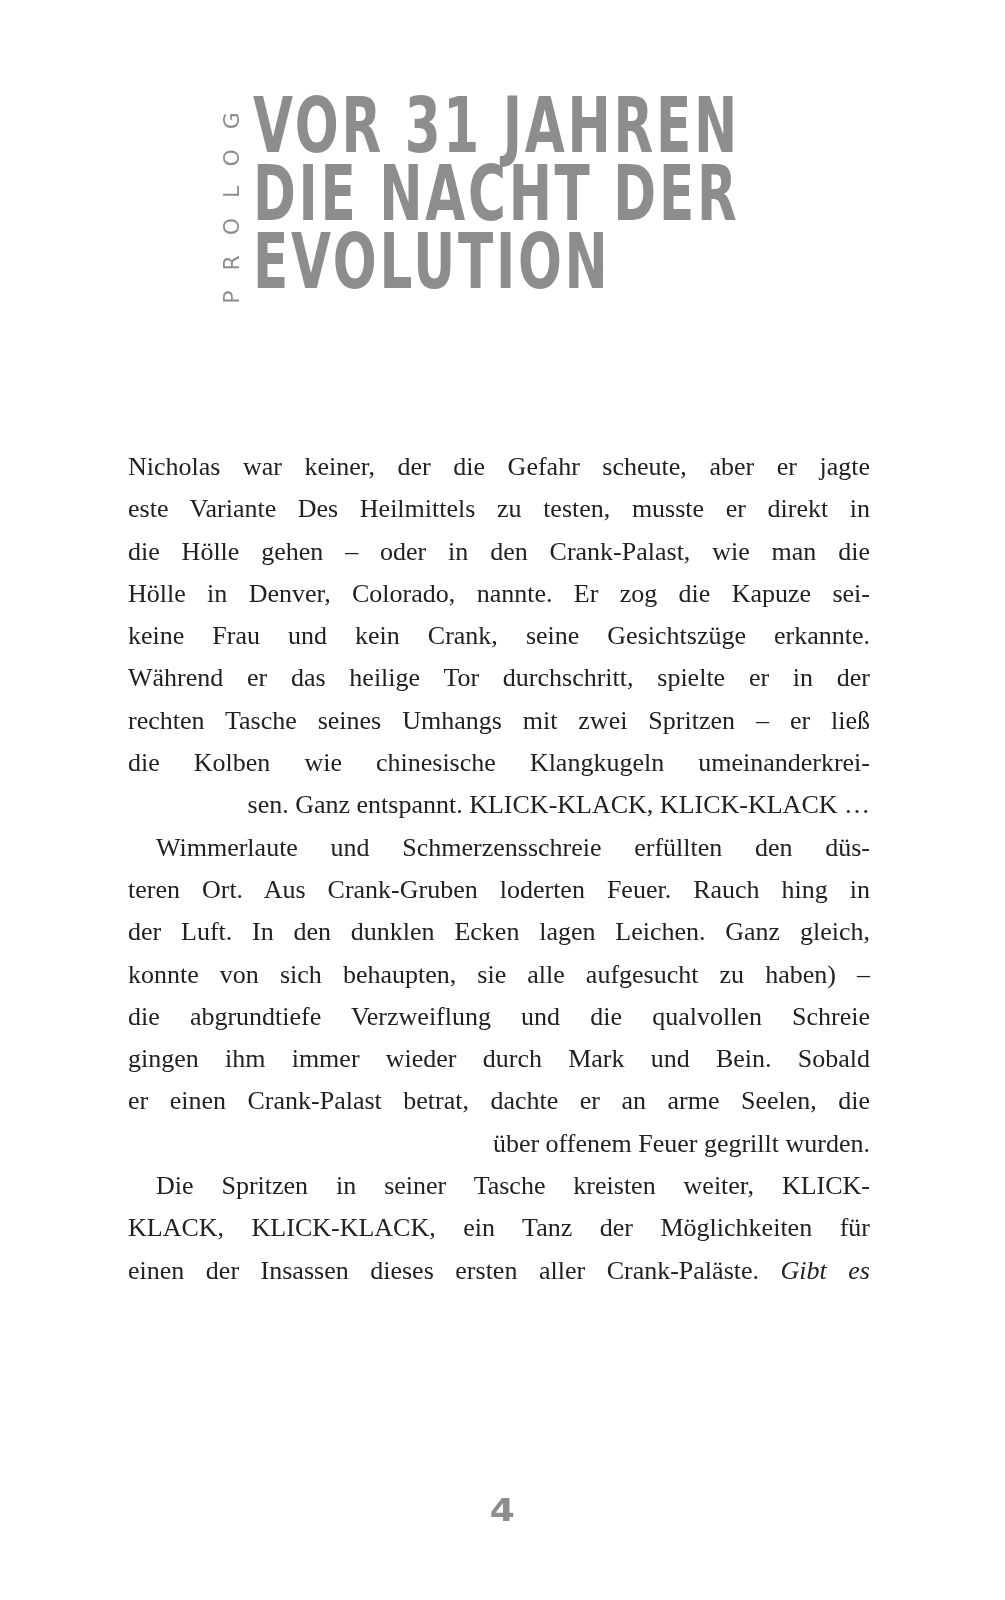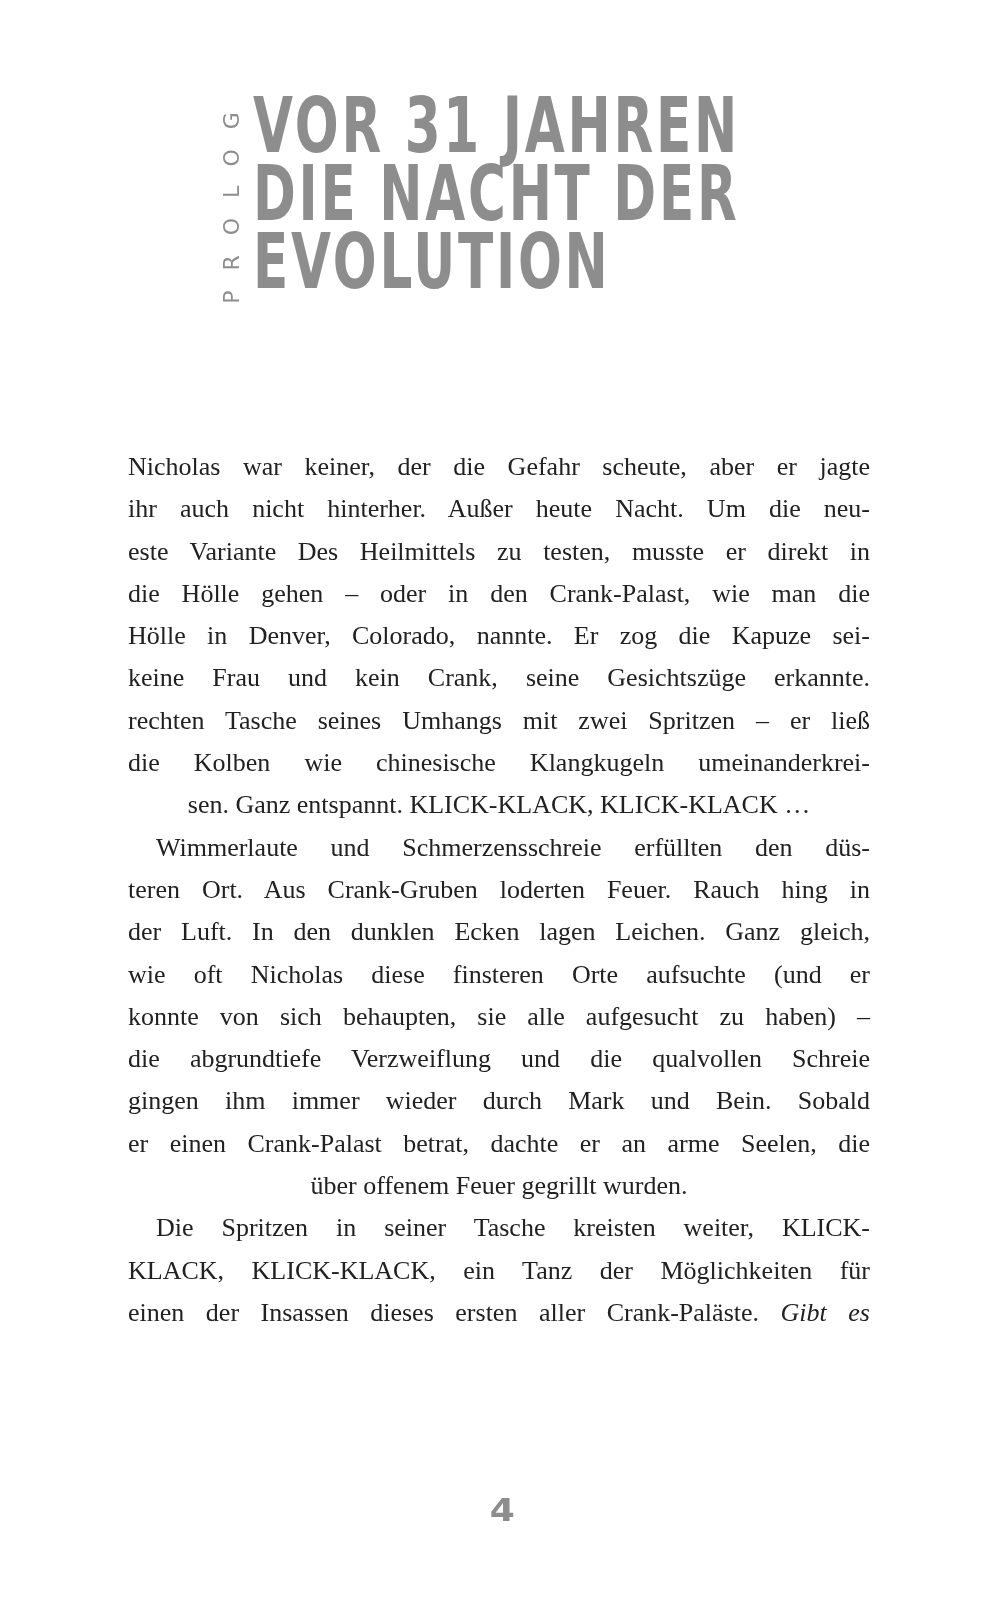--- a/index.html
+++ b/index.html
@@ -59,21 +59,21 @@
     position: absolute;
     left: 128px;
     top: 446px;
     width: 742px;
     color: #212121;
   }
   .line {
     height: 42.3px;
     line-height: 42.3px;
     font-size: 26px;
-    text-align: center;
+    text-align: right;
     overflow: visible;
   }
   .line.just {
     text-align: justify;
     text-align-last: justify;
   }
   .line.indent {
     padding-left: 28px;
   }
   .line em {
@@ -105,32 +105,31 @@
   <div class="prolog-vertical">PROLOG</div>
 
   <div class="title-block">
     <div class="title-line">VOR 31 JAHREN</div>
     <div class="title-line">DIE NACHT DER</div>
     <div class="title-line">EVOLUTION</div>
   </div>
 
   <div class="body-text">
       <div class="line just">Nicholas war keiner, der die Gefahr scheute, aber er jagte</div>
-      <div class="line just">ihr auch nicht hinterher. Außer heute Nacht. Um die neu-</div>
       <div class="line just">este Variante Des Heilmittels zu testen, musste er direkt in</div>
       <div class="line just">die Hölle gehen – oder in den Crank-Palast, wie man die</div>
       <div class="line just">Hölle in Denver, Colorado, nannte. Er zog die Kapuze sei-</div>
       <div class="line just">keine Frau und kein Crank, seine Gesichtszüge erkannte.</div>
+      <div class="line just">Während er das heilige Tor durchschritt, spielte er in der</div>
       <div class="line just">rechten Tasche seines Umhangs mit zwei Spritzen – er ließ</div>
       <div class="line just">die Kolben wie chinesische Klangkugeln umeinanderkrei-</div>
       <div class="line">sen. Ganz entspannt. KLICK-KLACK, KLICK-KLACK …</div>
       <div class="line just indent">Wimmerlaute und Schmerzensschreie erfüllten den düs-</div>
       <div class="line just">teren Ort. Aus Crank-Gruben loderten Feuer. Rauch hing in</div>
       <div class="line just">der Luft. In den dunklen Ecken lagen Leichen. Ganz gleich,</div>
-      <div class="line just">wie oft Nicholas diese finsteren Orte aufsuchte (und er</div>
       <div class="line just">konnte von sich behaupten, sie alle aufgesucht zu haben) –</div>
       <div class="line just">die abgrundtiefe Verzweiflung und die qualvollen Schreie</div>
       <div class="line just">gingen ihm immer wieder durch Mark und Bein. Sobald</div>
       <div class="line just">er einen Crank-Palast betrat, dachte er an arme Seelen, die</div>
       <div class="line">über offenem Feuer gegrillt wurden.</div>
       <div class="line just indent">Die Spritzen in seiner Tasche kreisten weiter, KLICK-</div>
       <div class="line just">KLACK, KLICK-KLACK, ein Tanz der Möglichkeiten für</div>
       <div class="line just">einen der Insassen dieses ersten aller Crank-Paläste. <em>Gibt es</em></div>
     </div>
 

